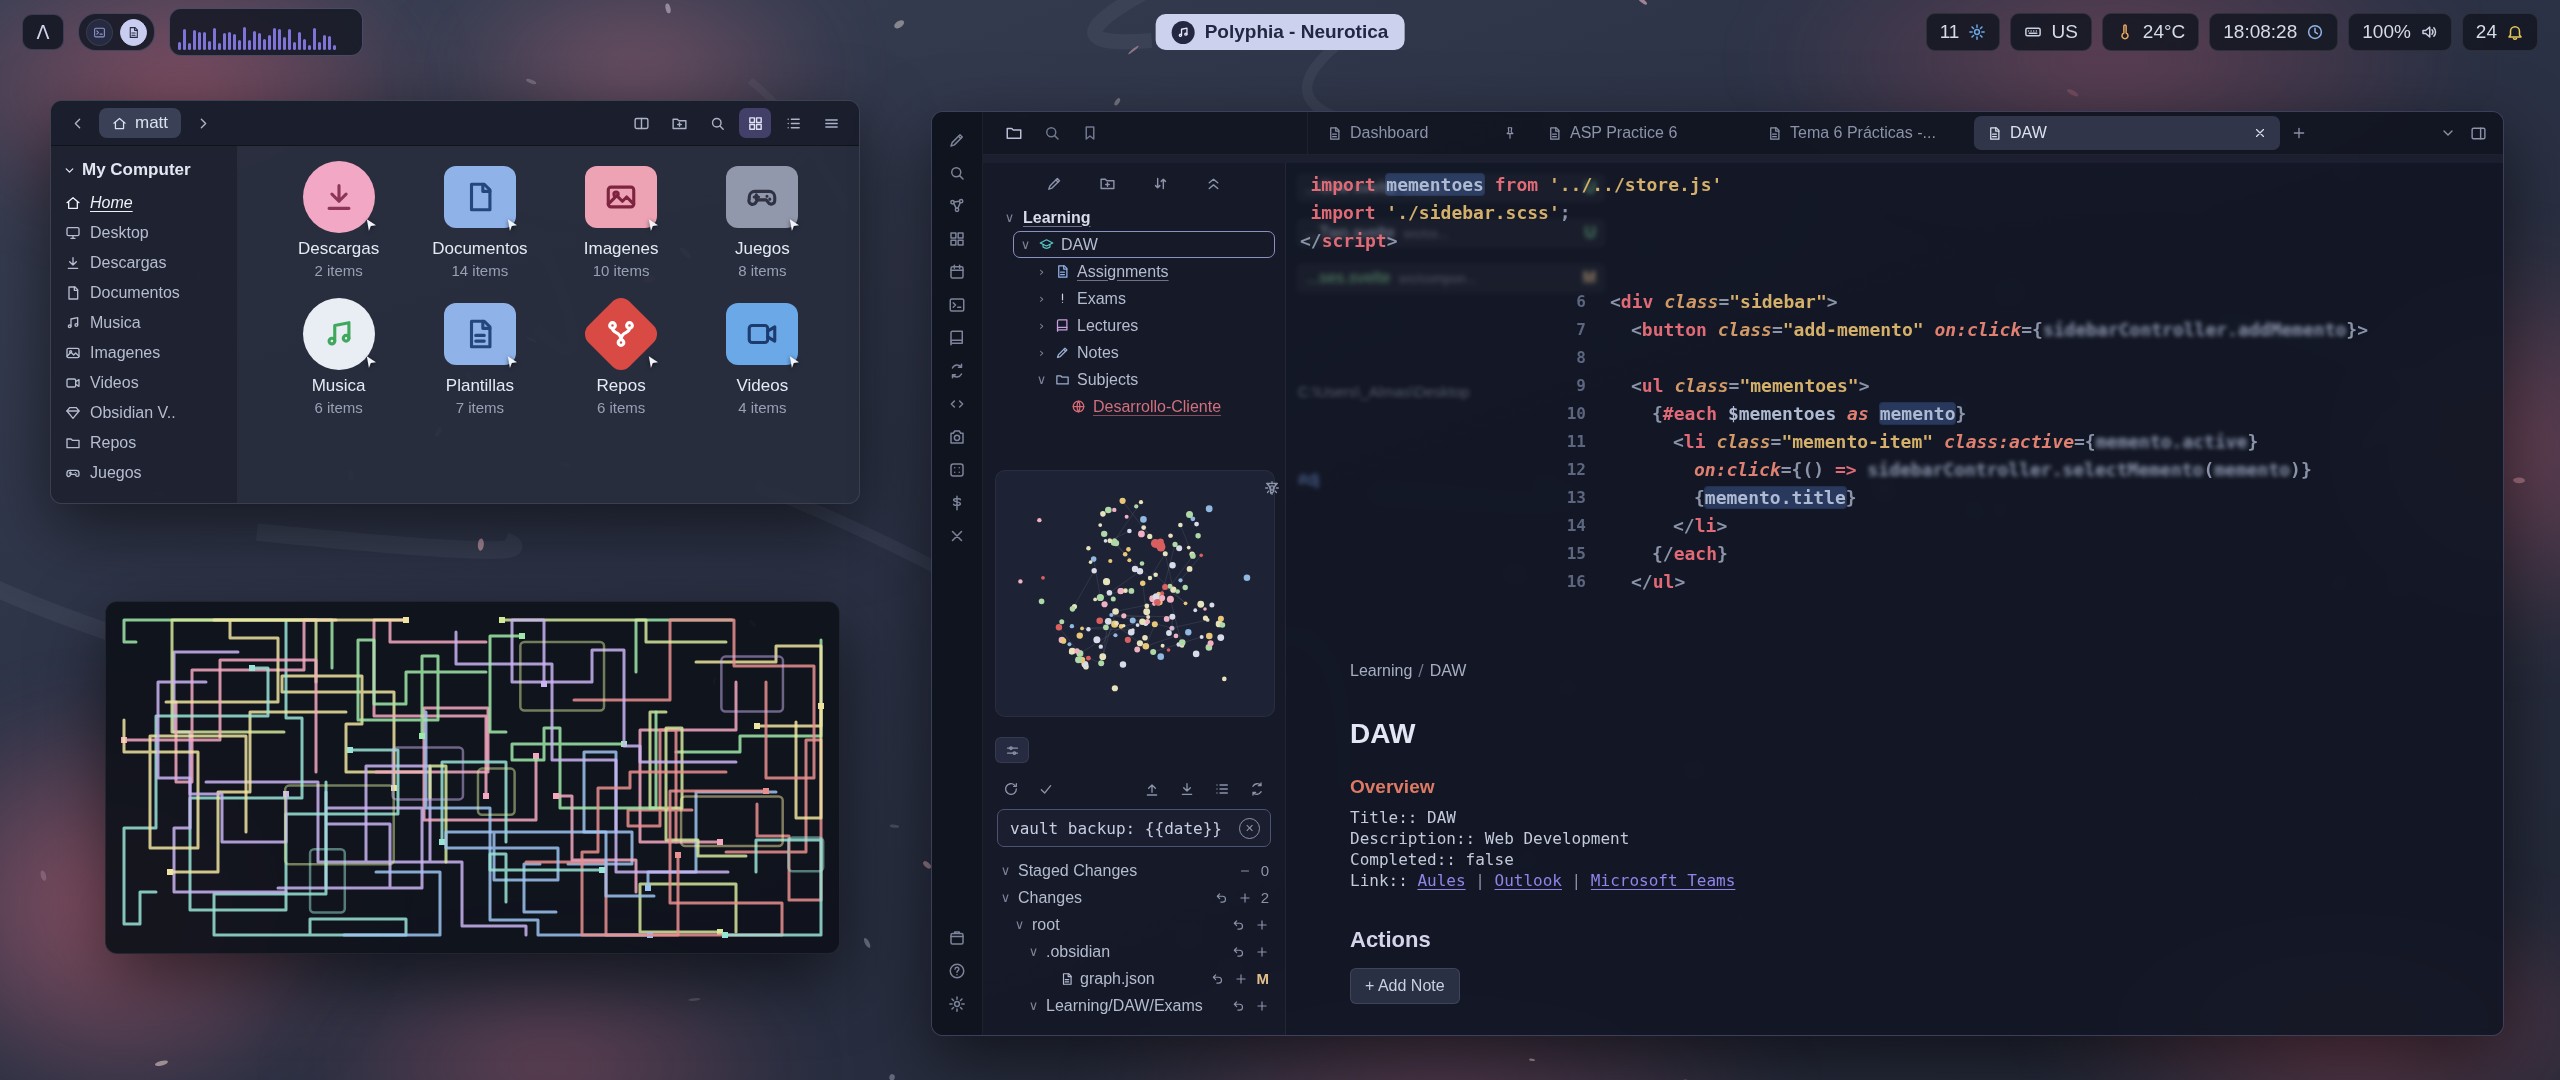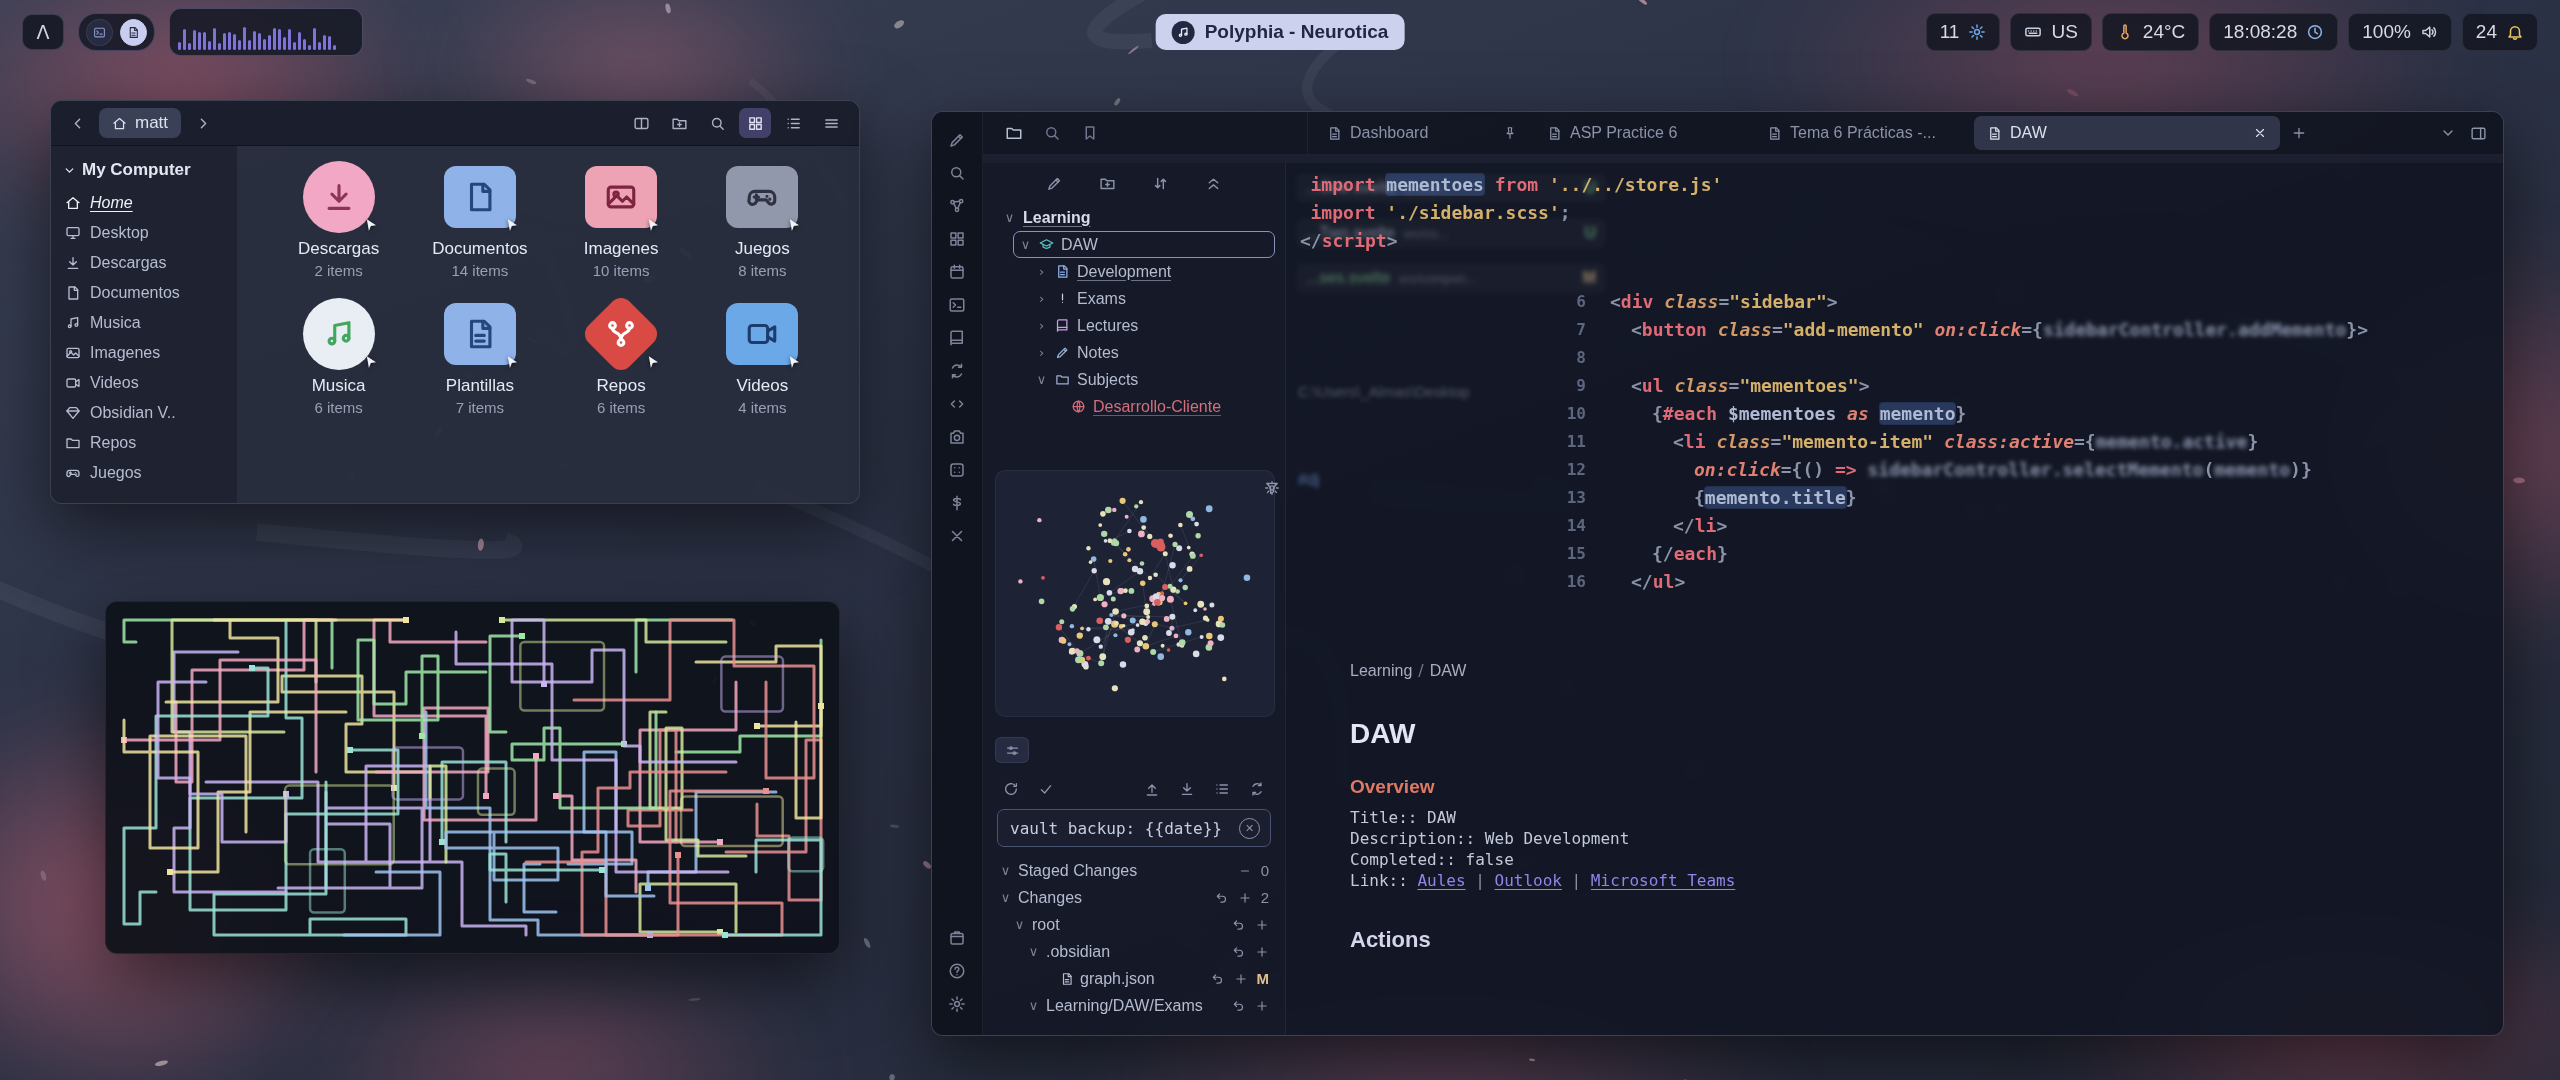--- a/index.html
+++ b/index.html
@@ -1190,21 +1190,21 @@
                 <svg class="ic" width="15" height="15" viewBox="0 0 24 24" fill="none" stroke="currentColor" stroke-width="2" stroke-linecap="round" stroke-linejoin="round" style="color: rgb(88, 198, 198);">
                   <use href="#i-cap"></use>
                 </svg>
                 <span class="tlabel">DAW</span>
               </div>
               <div class="trow und" style="margin-left: 32px;">
                 <span class="chev glyph">›</span>
                 <svg class="ic" width="15" height="15" viewBox="0 0 24 24" fill="none" stroke="currentColor" stroke-width="2" stroke-linecap="round" stroke-linejoin="round" style="color: rgb(143, 180, 232);">
                   <use href="#i-file-text"></use>
                 </svg>
-                <span class="tlabel">Development</span>
+                <span class="tlabel">Assignments</span>
               </div>
               <div class="trow" style="margin-left: 32px;">
                 <span class="chev glyph">›</span>
                 <svg class="ic" width="15" height="15" viewBox="0 0 24 24" fill="none" stroke="currentColor" stroke-width="2" stroke-linecap="round" stroke-linejoin="round" style="color: rgb(200, 207, 224);">
                   <use href="#i-alert"></use>
                 </svg>
                 <span class="tlabel">Exams</span>
               </div>
               <div class="trow" style="margin-left: 32px;">
                 <span class="chev glyph">›</span>
@@ -1653,19 +1653,20 @@
             <div class="n-title">DAW</div>
             <div class="n-sec1">Overview</div>
             <div class="fields" id="note-fields">
                 <div class="nf-row"><span class="nf-key">Title:: </span><span class="nf-val">DAW</span></div>
                 <div class="nf-row"><span class="nf-key">Description:: </span><span class="nf-val">Web Development</span></div>
                 <div class="nf-row"><span class="nf-key">Completed:: </span><span class="nf-val">false</span></div>
                 <div class="nf-row"><span class="nf-key">Link:: </span><span class="nf-link">Aules</span><span class="nf-sep"> | </span><span class="nf-link">Outlook</span><span class="nf-sep"> | </span><span class="nf-link">Microsoft Teams</span></div>
               </div>
             <div class="n-sec2">Actions</div>
             <div id="note-buttons">
+                <div class="btn-row"><button class="n-btn">+ Add Note</button></div>
               </div>
           </div>
         </div>
       </div>
     </div>
   </div>
 </div>
 
 </body></html>

